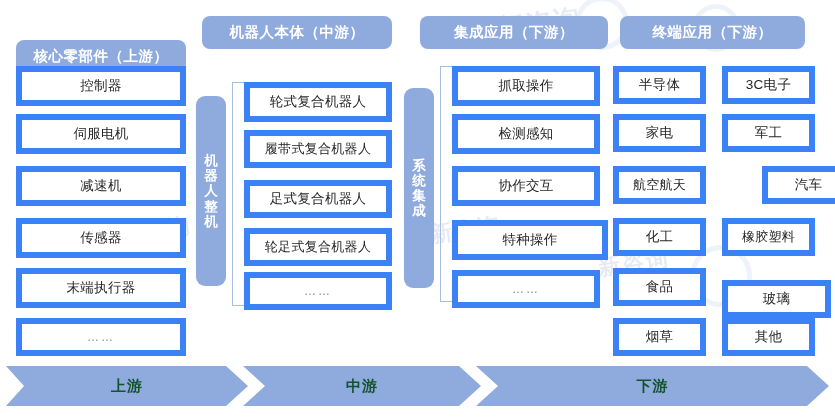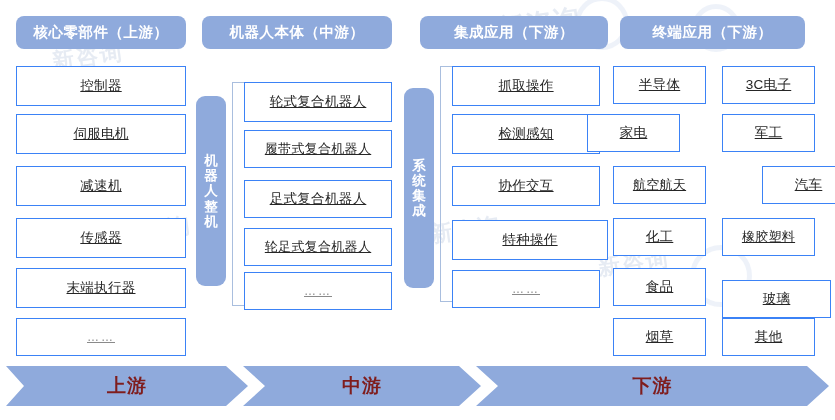--- a/index.html
+++ b/index.html
@@ -54,29 +54,28 @@
     letter-spacing:.5px;
     height:33px;
     top:16px;
     box-sizing:border-box;
   }
 
   
   .box{
     position:absolute;
     background:#ffffff;
-    border:1px solid #3b82f6;
+    border:6px solid #3b82f6;
     display:flex;
     align-items:center;
     justify-content:center;
     font-size:13.5px;
     color:#262626;
     box-sizing:border-box;
     letter-spacing:.3px;
-    text-decoration:underline;
   }
   .box.dots{
     color:#8a8a8a;
     font-size:12px;
     letter-spacing:2px;
   }
   .box.narrow{font-size:13px;}
 
   
   .vpill{
@@ -110,22 +109,22 @@
     box-sizing:border-box;
     pointer-events:none;
   }
 
   
   .chev{
     position:absolute;
     height:40px;
     top:366px;
     background:#8faadc;
-    color:#7f1d1d;
-    font-size:19px;
+    color:#14532d;
+    font-size:15px;
     font-weight:bold;
     display:flex;
     align-items:center;
     justify-content:center;
     letter-spacing:1px;
     box-sizing:border-box;
   }
   .chev.c1{
     clip-path:polygon(0 0, calc(100% - 22px) 0, 100% 50%, calc(100% - 22px) 100%, 0 100%, 18px 50%);
   }
@@ -146,21 +145,21 @@
   <div class="wm-dot" style="left:38px;top:68px;width:16px;height:16px;"></div>
   <div class="wm-dot" style="left:140px;top:70px;width:22px;height:22px;"></div>
   <div class="wm-dot" style="left:555px;top:270px;width:16px;height:16px;"></div>
   <div class="wm-ring" style="left:690px;top:245px;width:52px;height:52px;"></div>
   <div class="wm" style="left:498px;top:6px;">新咨询</div>
   <div class="wm" style="left:52px;top:42px;font-size:22px;">新咨询</div>
   <div class="wm" style="left:120px;top:215px;font-size:22px;">新咨询</div>
   <div class="wm" style="left:430px;top:215px;font-size:22px;">新咨询</div>
   <div class="wm" style="left:598px;top:248px;font-size:22px;">新咨询</div>
 
-  <div class="hdr" style="left:16px;width:170px;">核心零部件（上游）</div>
+  <div class="hdr" style="left:16px;width:170px;margin-top:24px;">核心零部件（上游）</div>
   <div class="hdr" style="left:202px;width:190px;">机器人本体（中游）</div>
   <div class="hdr" style="left:420px;width:188px;">集成应用（下游）</div>
   <div class="hdr" style="left:620px;width:185px;">终端应用（下游）</div>
 
   <div class="box" style="left:16px;top:66px;width:170px;height:40px;">控制器</div>
   <div class="box" style="left:16px;top:114px;width:170px;height:40px;">伺服电机</div>
   <div class="box" style="left:16px;top:166px;width:170px;height:40px;">减速机</div>
   <div class="box" style="left:16px;top:218px;width:170px;height:40px;">传感器</div>
   <div class="box" style="left:16px;top:268px;width:170px;height:40px;">末端执行器</div>
   <div class="box dots" style="left:16px;top:318px;width:170px;height:38px;">……</div>
@@ -181,21 +180,21 @@
   </div>
   <div class="bracket" style="left:440px;top:66px;width:12px;height:236px;"></div>
 
   <div class="box" style="left:452px;top:66px;width:148px;height:40px;">抓取操作</div>
   <div class="box" style="left:452px;top:114px;width:148px;height:40px;">检测感知</div>
   <div class="box" style="left:452px;top:166px;width:148px;height:40px;">协作交互</div>
   <div class="box" style="left:452px;top:220px;width:156px;height:40px;">特种操作</div>
   <div class="box dots" style="left:452px;top:270px;width:148px;height:38px;">……</div>
 
   <div class="box" style="left:613px;top:66px;width:93px;height:38px;">半导体</div>
-  <div class="box" style="left:587px;top:114px;width:93px;height:38px;">家电</div>
+  <div class="box" style="left:613px;top:114px;width:93px;height:38px;">家电</div>
   <div class="box narrow" style="left:613px;top:166px;width:93px;height:38px;">航空航天</div>
   <div class="box" style="left:613px;top:218px;width:93px;height:38px;">化工</div>
   <div class="box" style="left:613px;top:268px;width:93px;height:38px;">食品</div>
   <div class="box" style="left:613px;top:318px;width:93px;height:38px;">烟草</div>
 
   <div class="box" style="left:722px;top:66px;width:93px;height:38px;">3C电子</div>
   <div class="box" style="left:722px;top:114px;width:93px;height:38px;">军工</div>
   <div class="box" style="left:722px;top:166px;width:93px;height:38px;margin-left:40px;">汽车</div>
   <div class="box narrow" style="left:722px;top:218px;width:93px;height:38px;">橡胶塑料</div>
   <div class="box" style="left:722px;top:268px;width:109px;height:38px;margin-top:12px;">玻璃</div>

